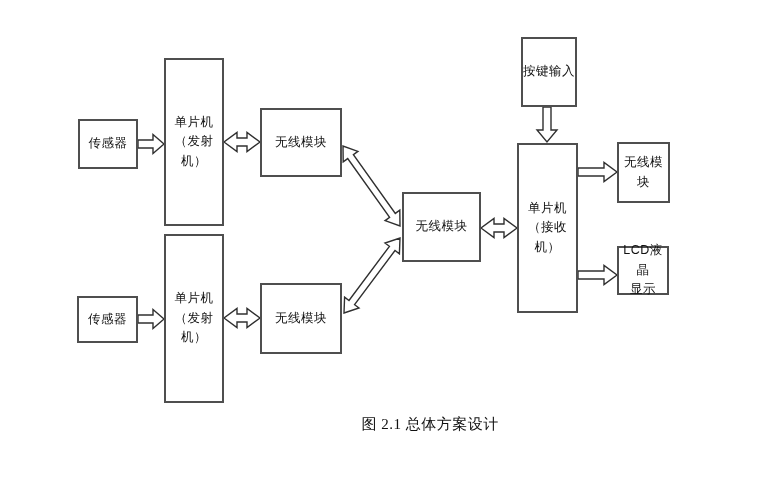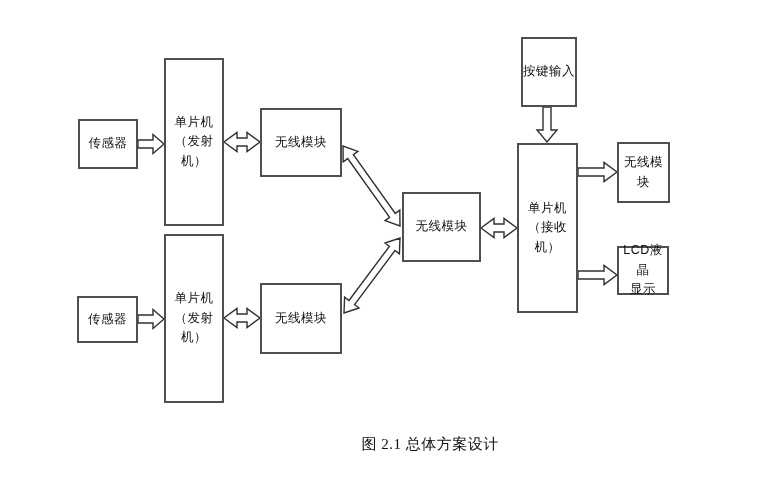--- a/index.html
+++ b/index.html
@@ -39,21 +39,20 @@
   #caption {
     position: absolute;
     left: 280px;
     top: 415px;
     width: 300px;
     text-align: center;
     font-family: "Liberation Serif", "DejaVu Serif", serif;
     font-size: 15px;
     color: var(--text-color, #111111);
     letter-spacing: 0.5px;
-    margin-top: 20px;
   }
 </style>
 </head>
 <body>
 
 <div id="canvas">
 
   <svg id="arrow-layer" viewBox="0 0 768 477" xmlns="http://www.w3.org/2000/svg">
       <path d="M138.0,148.0L153.0,148.0L153.0,153.5L164.0,144.0L153.0,134.5L153.0,140.0L138.0,140.0Z" fill="#ffffff" stroke="#303030" stroke-width="1.4" stroke-linejoin="miter"></path>
       <path d="M224.0,142.0L237.0,151.5L237.0,146.0L247.0,146.0L247.0,151.5L260.0,142.0L247.0,132.5L247.0,138.0L237.0,138.0L237.0,132.5Z" fill="#ffffff" stroke="#303030" stroke-width="1.4" stroke-linejoin="miter"></path>

